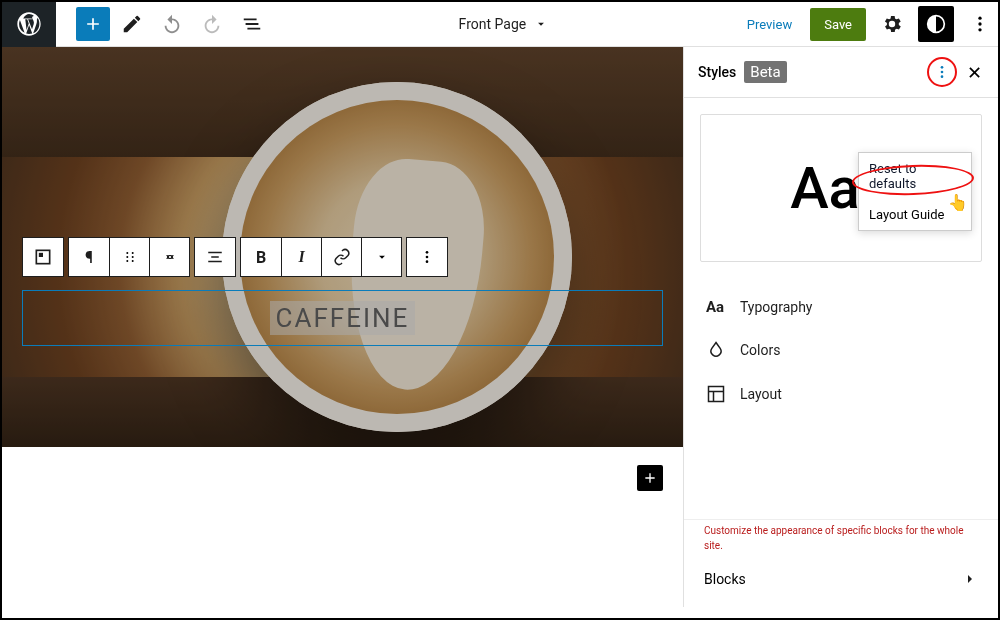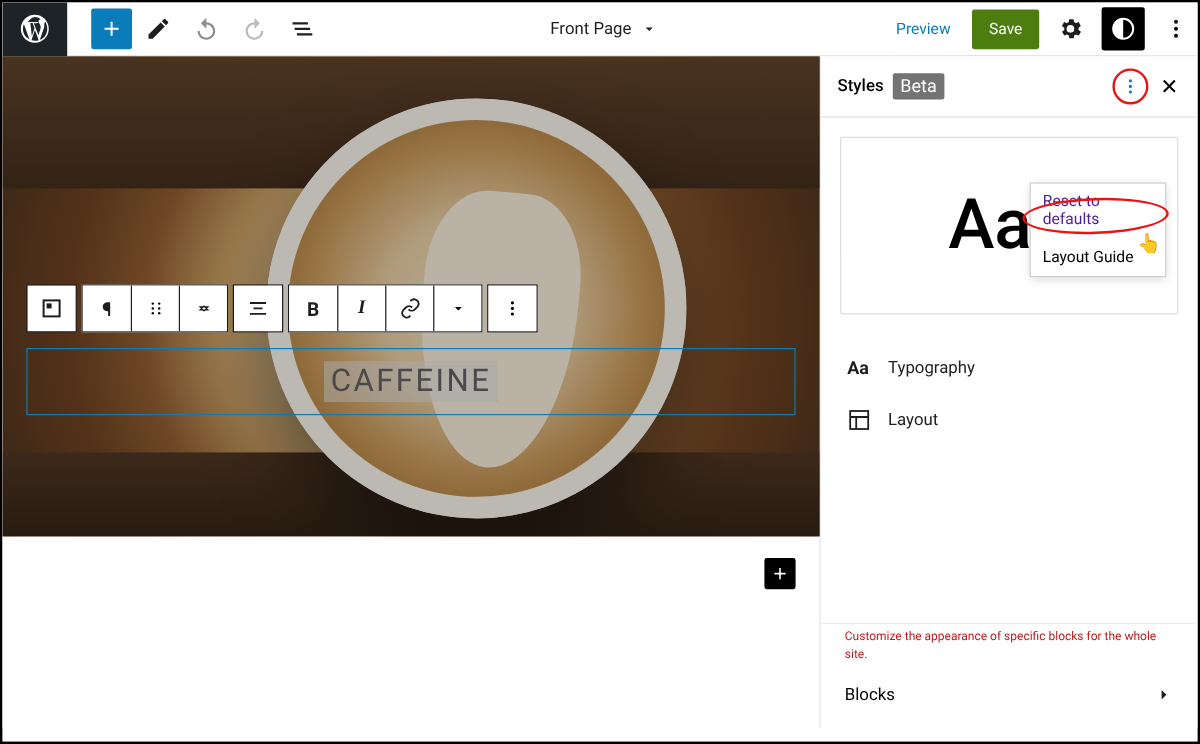--- a/index.html
+++ b/index.html
@@ -43,21 +43,21 @@
   .sb-header-right { margin-left: auto; display: flex; gap: 6px; align-items: center; }
   .kebab-circle { width:30px;height:30px; border:2px solid #e11; border-radius:50%; display:flex;align-items:center;justify-content:center;color:#0a7cba;font-weight:700; }
   .close-x { font-size:18px; cursor:pointer; padding:4px;}
 
   .preview-card { margin: 16px; border: 1px solid #ddd; border-radius: 2px; height: 148px; display:flex; align-items:center; justify-content:center; position: relative; }
   .aa { font-size: 58px; font-weight: 500; font-family: Georgia, serif; display:flex; align-items:center; gap:10px; }
   .dot { width:22px;height:22px;background:#000;border-radius:50%; display:inline-block;}
 
   .dropdown { position: absolute; top: 105px; right: 26px; width: 114px; background: #fff; border: 1px solid #ccc; box-shadow: 0 2px 8px rgba(0,0,0,.15); z-index: 20; }
   .dd-item { padding: 8px 10px; font-size: 13px; cursor: pointer; }
-  .dd-highlight { color: #4c1d95; }
+  .dd-highlight { color: #0f172a; }
   .ellipse { position:absolute; top:118px; right:24px; width:122px; height:30px; border:2.5px solid #e11; border-radius:50%; z-index:21; pointer-events:none; transform: rotate(-2deg);}
 
   .sb-list { padding: 8px 0; }
   .sb-item { display: flex; align-items: center; gap: 14px; padding: 12px 22px; font-size: 14px; cursor: pointer; color:#1e1e1e;}
   .sb-item svg,.sb-item .ic { width:20px; }
 
   .sb-footer { margin-top: auto; padding: 4px 20px; border-top: 1px solid #eee; font-size: 10px; color: #b91c1c; line-height:1.45;}
   .blocks-row { display:flex; align-items:center; justify-content:space-between; padding: 14px 20px 20px; font-size:14px;}
   
   .cursor-hand { position:absolute; top:146px; right:30px; z-index:25; font-size:16px;}
@@ -240,20 +240,26 @@
     <div class="ellipse"></div>
     <div class="cursor-hand">👆</div>
 
     <div class="sb-list">
       <div class="sb-item">
         <span class="ic" style="font-weight:700;font-size:15px">Aa</span>
         <span>Typography</span>
       </div>
       <div class="sb-item">
         <svg width="20" height="20" viewBox="0 0 24 24">
+            <path d="M12 3l5 7a6 6 0 1 1-10 0l5-7z" fill="none" stroke="#1e1e1e" stroke-width="1.8"></path>
+          </svg>
+        <span>Colors</span>
+      </div>
+      <div class="sb-item">
+        <svg width="20" height="20" viewBox="0 0 24 24">
             <rect x="3" y="3" width="18" height="18" fill="none" stroke="#1e1e1e" stroke-width="1.8"></rect>
             <path d="M3 9h18M9 9v12" stroke="#1e1e1e" stroke-width="1.8"></path>
           </svg>
         <span>Layout</span>
       </div>
     </div>
 
     <div class="sb-footer">Customize the appearance of specific blocks for the whole site.</div>
     <div class="blocks-row">
       <span>Blocks</span>

